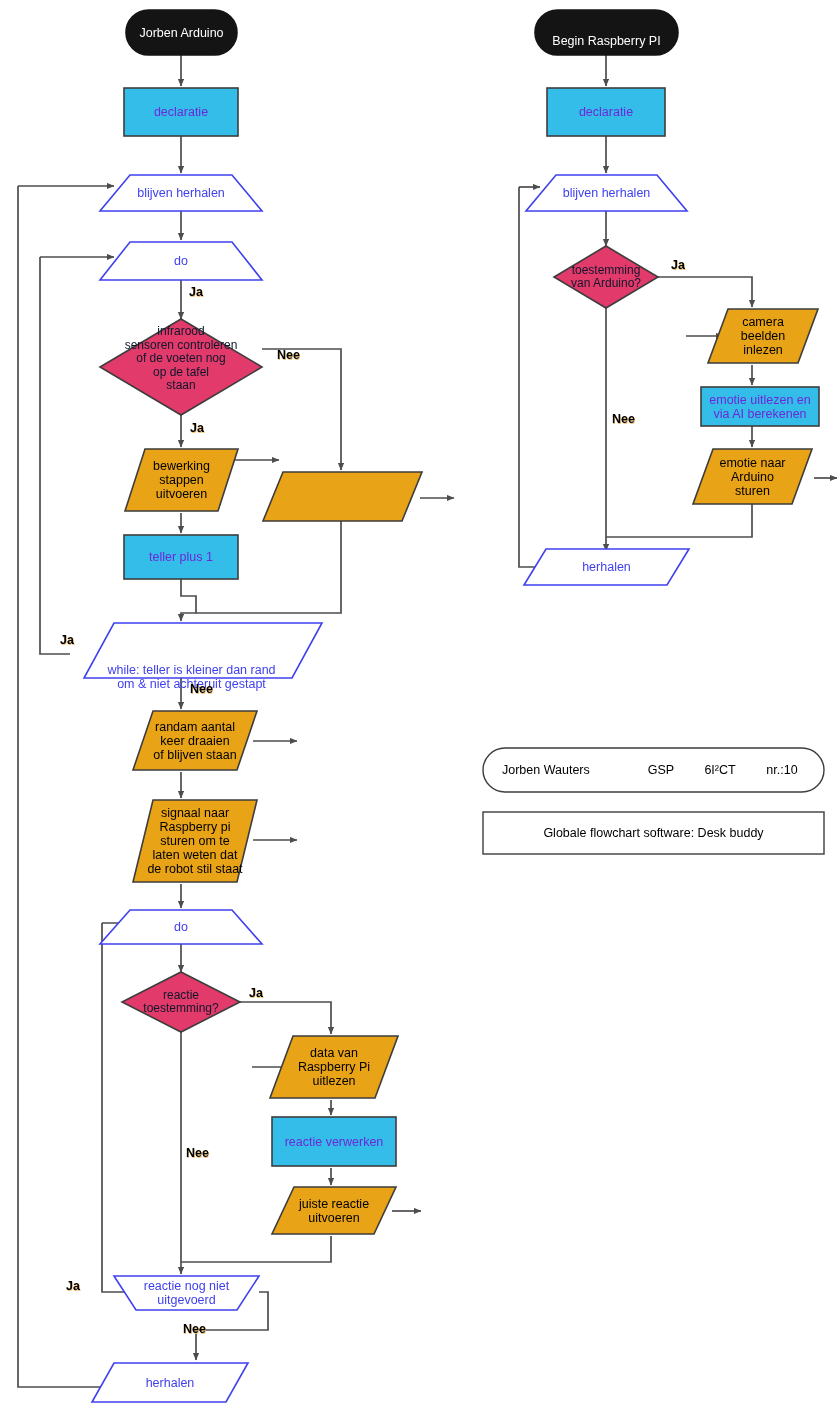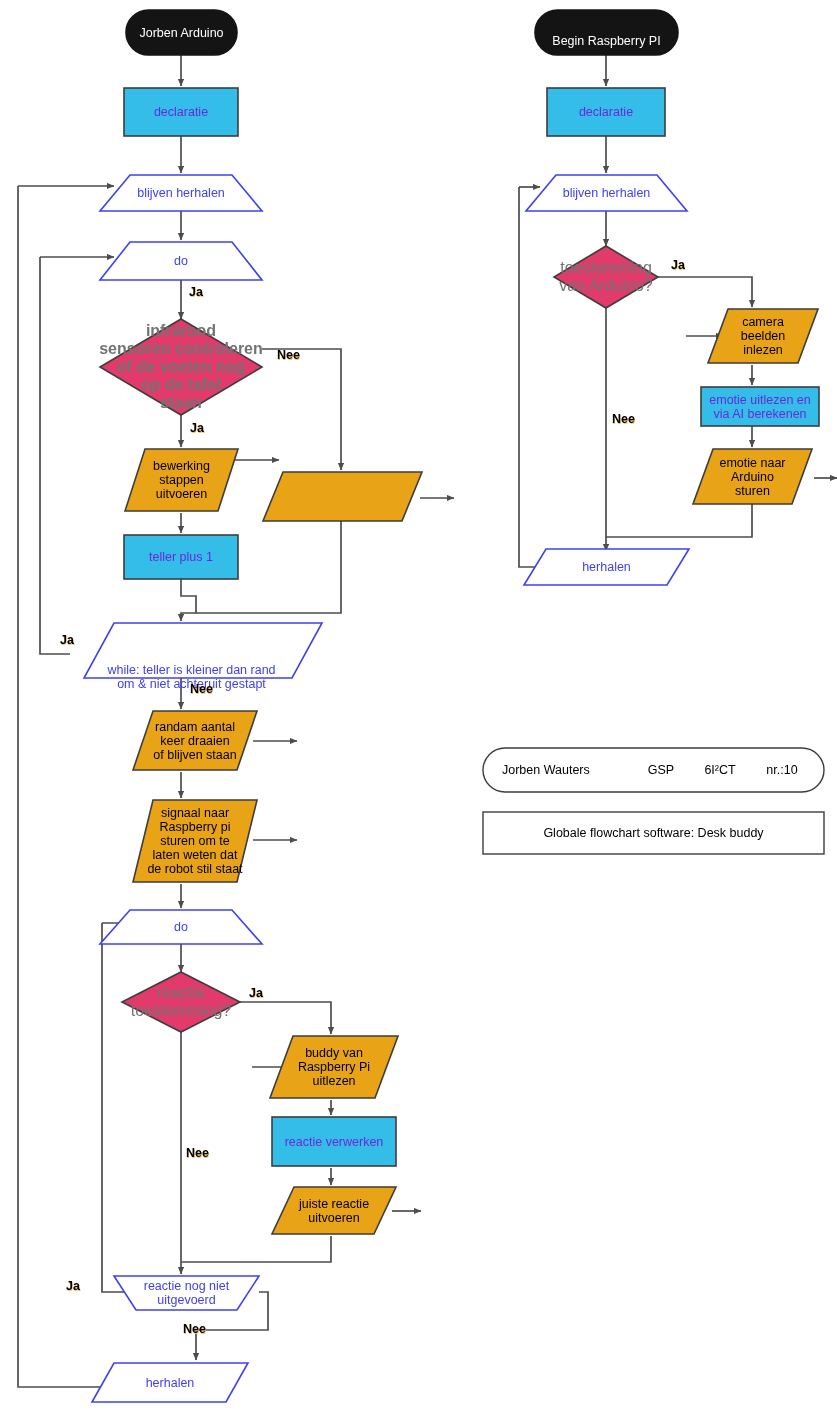--- a/index.html
+++ b/index.html
@@ -6,21 +6,21 @@
   body{font-family:"Liberation Sans",sans-serif;}
   #canvas{position:relative;width:837px;height:1412px;background:#ffffff;overflow:hidden;}
   svg.layer{position:absolute;left:0;top:0;width:837px;height:1412px;}
   .node-label{
     position:absolute;display:flex;align-items:center;justify-content:center;
     text-align:center;line-height:1.12;pointer-events:none;white-space:pre-line;
   }
   .lbl-terminal{color:#ffffff;font-size:12.5px;}
   .lbl-process{color:#6d28d9;font-size:12.5px;}
   .lbl-io{color:#000000;font-size:12.5px;}
-  .lbl-decision{color:#737373;font-size:16px;}
+  .lbl-decision{color:#0f172a;font-size:12px;}
   .lbl-loop{color:#4040ef;font-size:12.5px;}
   .lbl-legend{color:#000000;font-size:12.5px;}
   .edge-label{
     position:absolute;font-size:12.5px;font-weight:bold;color:#000000;
     text-shadow:0.6px 0.6px 0 #f0c070;
   }
 </style>
 </head>
 <body>
 
@@ -113,21 +113,21 @@
 
       <rect x="483" y="748" width="341" height="44" rx="22" ry="22" fill="#ffffff" stroke="#3d3d3d" stroke-width="1.4"></rect>
       <rect x="483" y="812" width="341" height="42" fill="#ffffff" stroke="#3d3d3d" stroke-width="1.4"></rect>
     </g>
   </svg>
 
   <div class="node-label lbl-terminal" style="left:126px;top:10px;width:111px;height:45px;">Jorben Arduino</div>
   <div class="node-label lbl-process" style="left:124px;top:88px;width:114px;height:48px;">declaratie</div>
   <div class="node-label lbl-loop" style="left:100px;top:175px;width:162px;height:36px;">blijven herhalen</div>
   <div class="node-label lbl-loop" style="left:100px;top:242px;width:162px;height:38px;">do</div>
-  <div class="node-label lbl-decision" style="left:96px;top:319px;width:170px;height:96px;font-weight:bold;">infrarood
+  <div class="node-label lbl-decision" style="left:96px;top:311px;width:170px;height:96px;">infrarood
 sensoren controleren
 of de voeten nog
 op de tafel
 staan</div>
   <div class="node-label lbl-io" style="left:125px;top:449px;width:113px;height:62px;">bewerking
 stappen
 uitvoeren</div>
   <div class="node-label lbl-process" style="left:124px;top:535px;width:114px;height:44px;">teller plus 1</div>
   <div class="node-label lbl-loop" style="left:84px;top:657px;width:215px;height:40px;">while: teller is kleiner dan rand
 om &amp; niet achteruit gestapt</div>
@@ -135,21 +135,21 @@
 keer draaien
 of blijven staan</div>
   <div class="node-label lbl-io" style="left:133px;top:800px;width:124px;height:82px;">signaal naar
 Raspberry pi
 sturen  om te
 laten weten dat
 de robot stil staat</div>
   <div class="node-label lbl-loop" style="left:100px;top:910px;width:162px;height:34px;">do</div>
   <div class="node-label lbl-decision" style="left:118px;top:972px;width:126px;height:60px;">reactie
 toestemming?</div>
-  <div class="node-label lbl-io" style="left:270px;top:1036px;width:128px;height:62px;">buddy van
+  <div class="node-label lbl-io" style="left:270px;top:1036px;width:128px;height:62px;">data van
 Raspberry Pi
 uitlezen</div>
   <div class="node-label lbl-process" style="left:272px;top:1117px;width:124px;height:49px;">reactie verwerken</div>
   <div class="node-label lbl-io" style="left:272px;top:1187px;width:124px;height:47px;">juiste reactie
 uitvoeren</div>
   <div class="node-label lbl-loop" style="left:114px;top:1276px;width:145px;height:34px;">reactie nog niet
 uitgevoerd</div>
   <div class="node-label lbl-loop" style="left:92px;top:1363px;width:156px;height:39px;">herhalen</div>
 
   <div class="node-label lbl-terminal" style="left:535px;top:10px;width:143px;height:62px;">Begin Raspberry PI</div>

